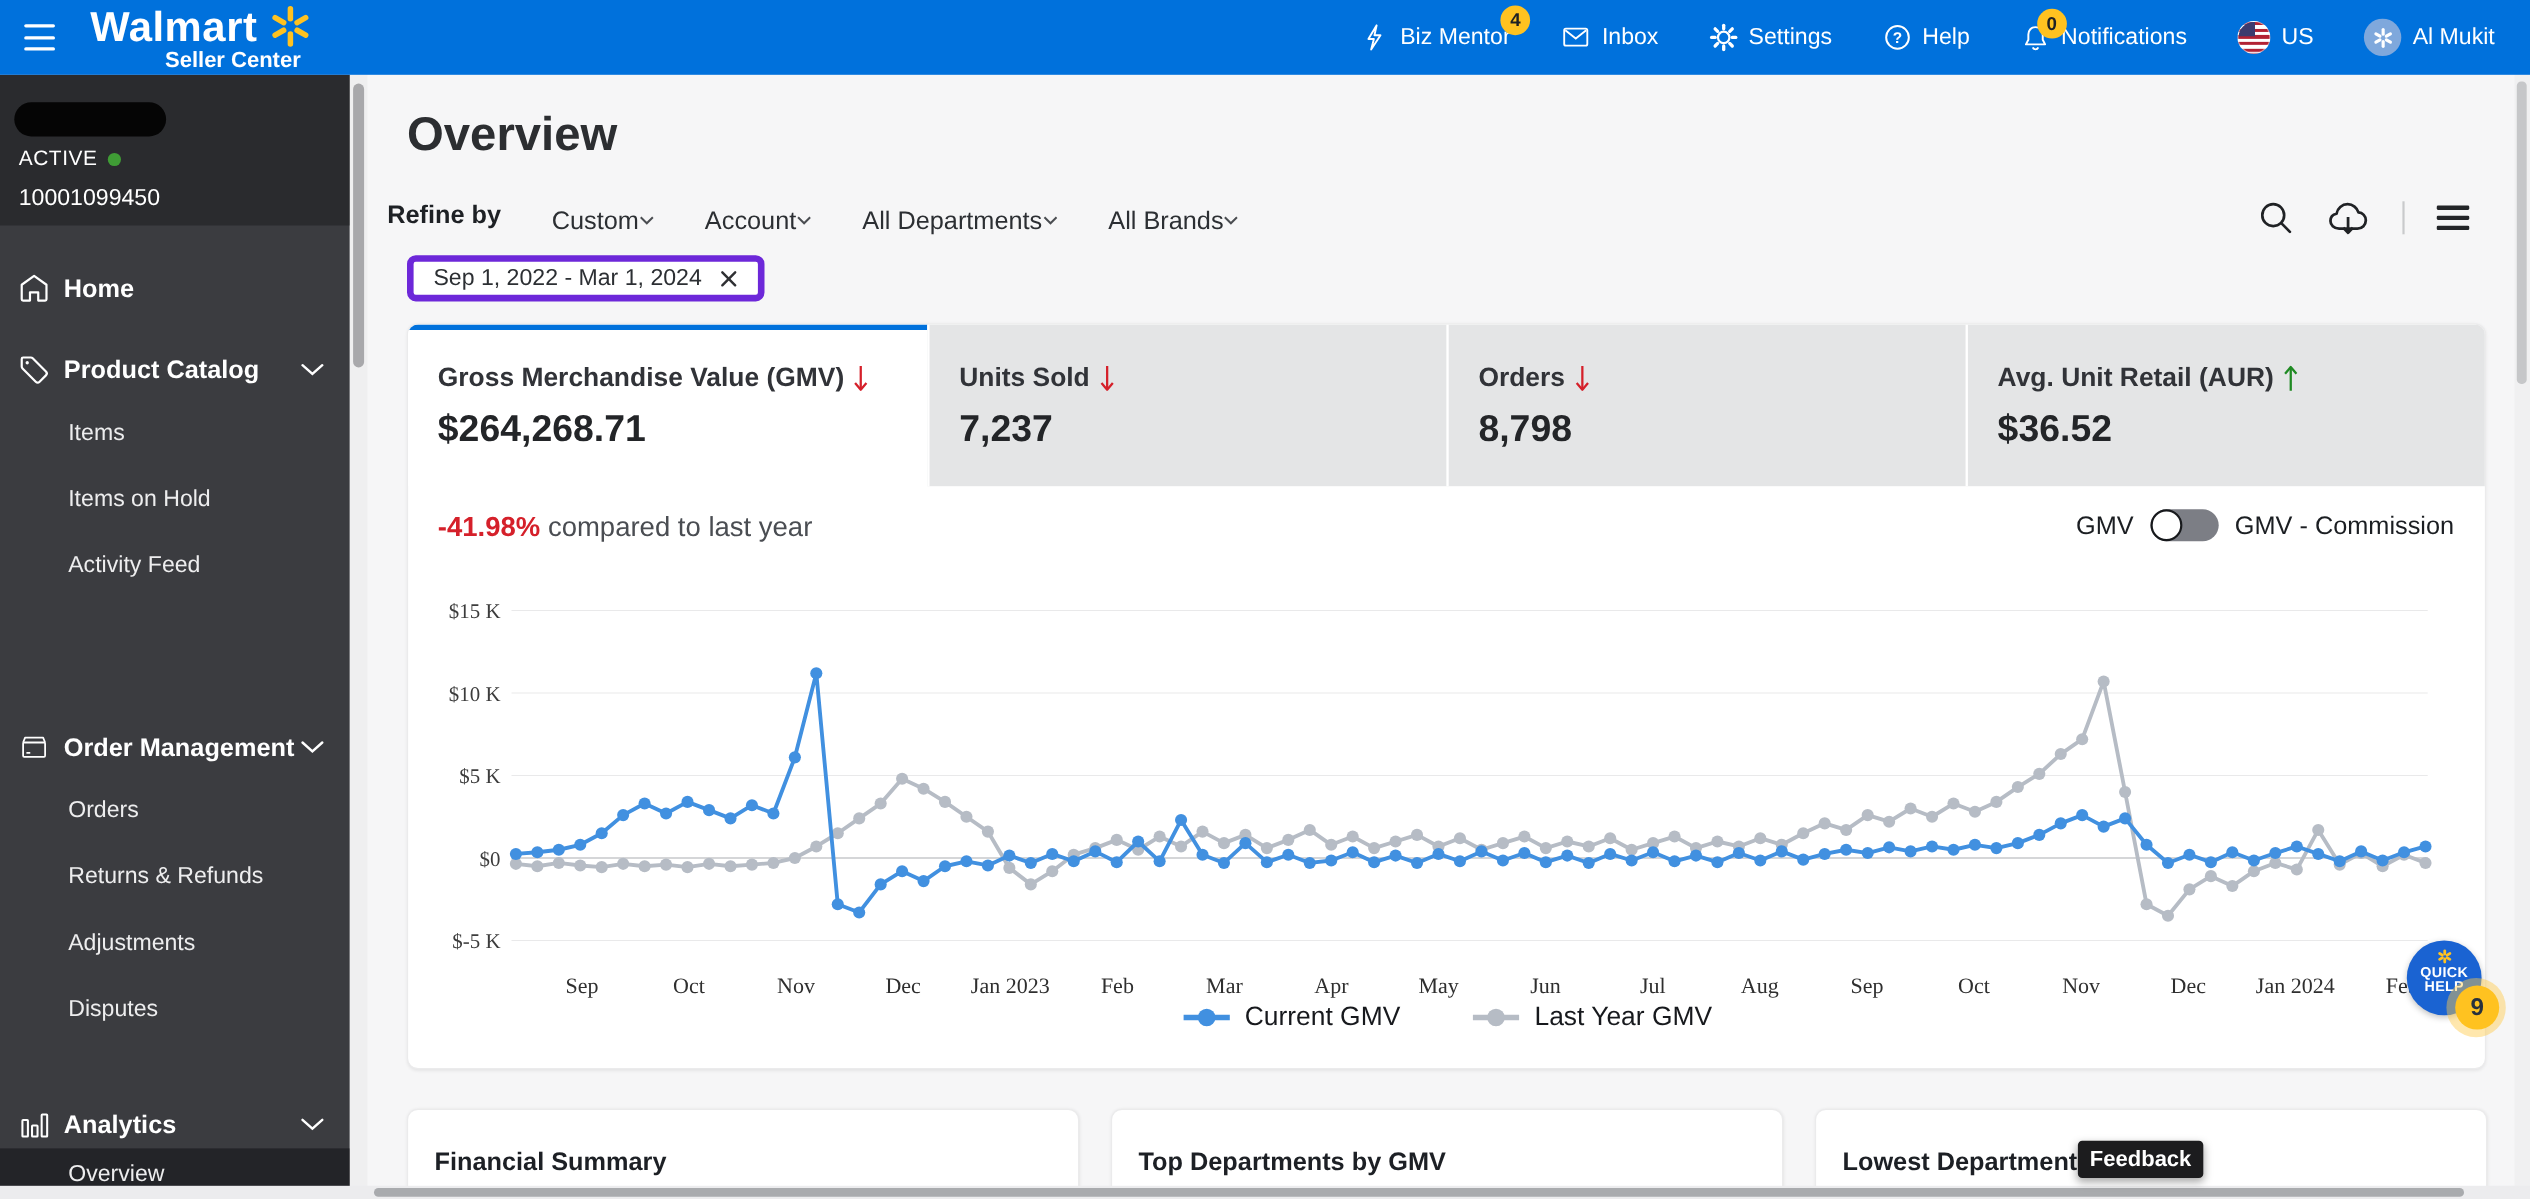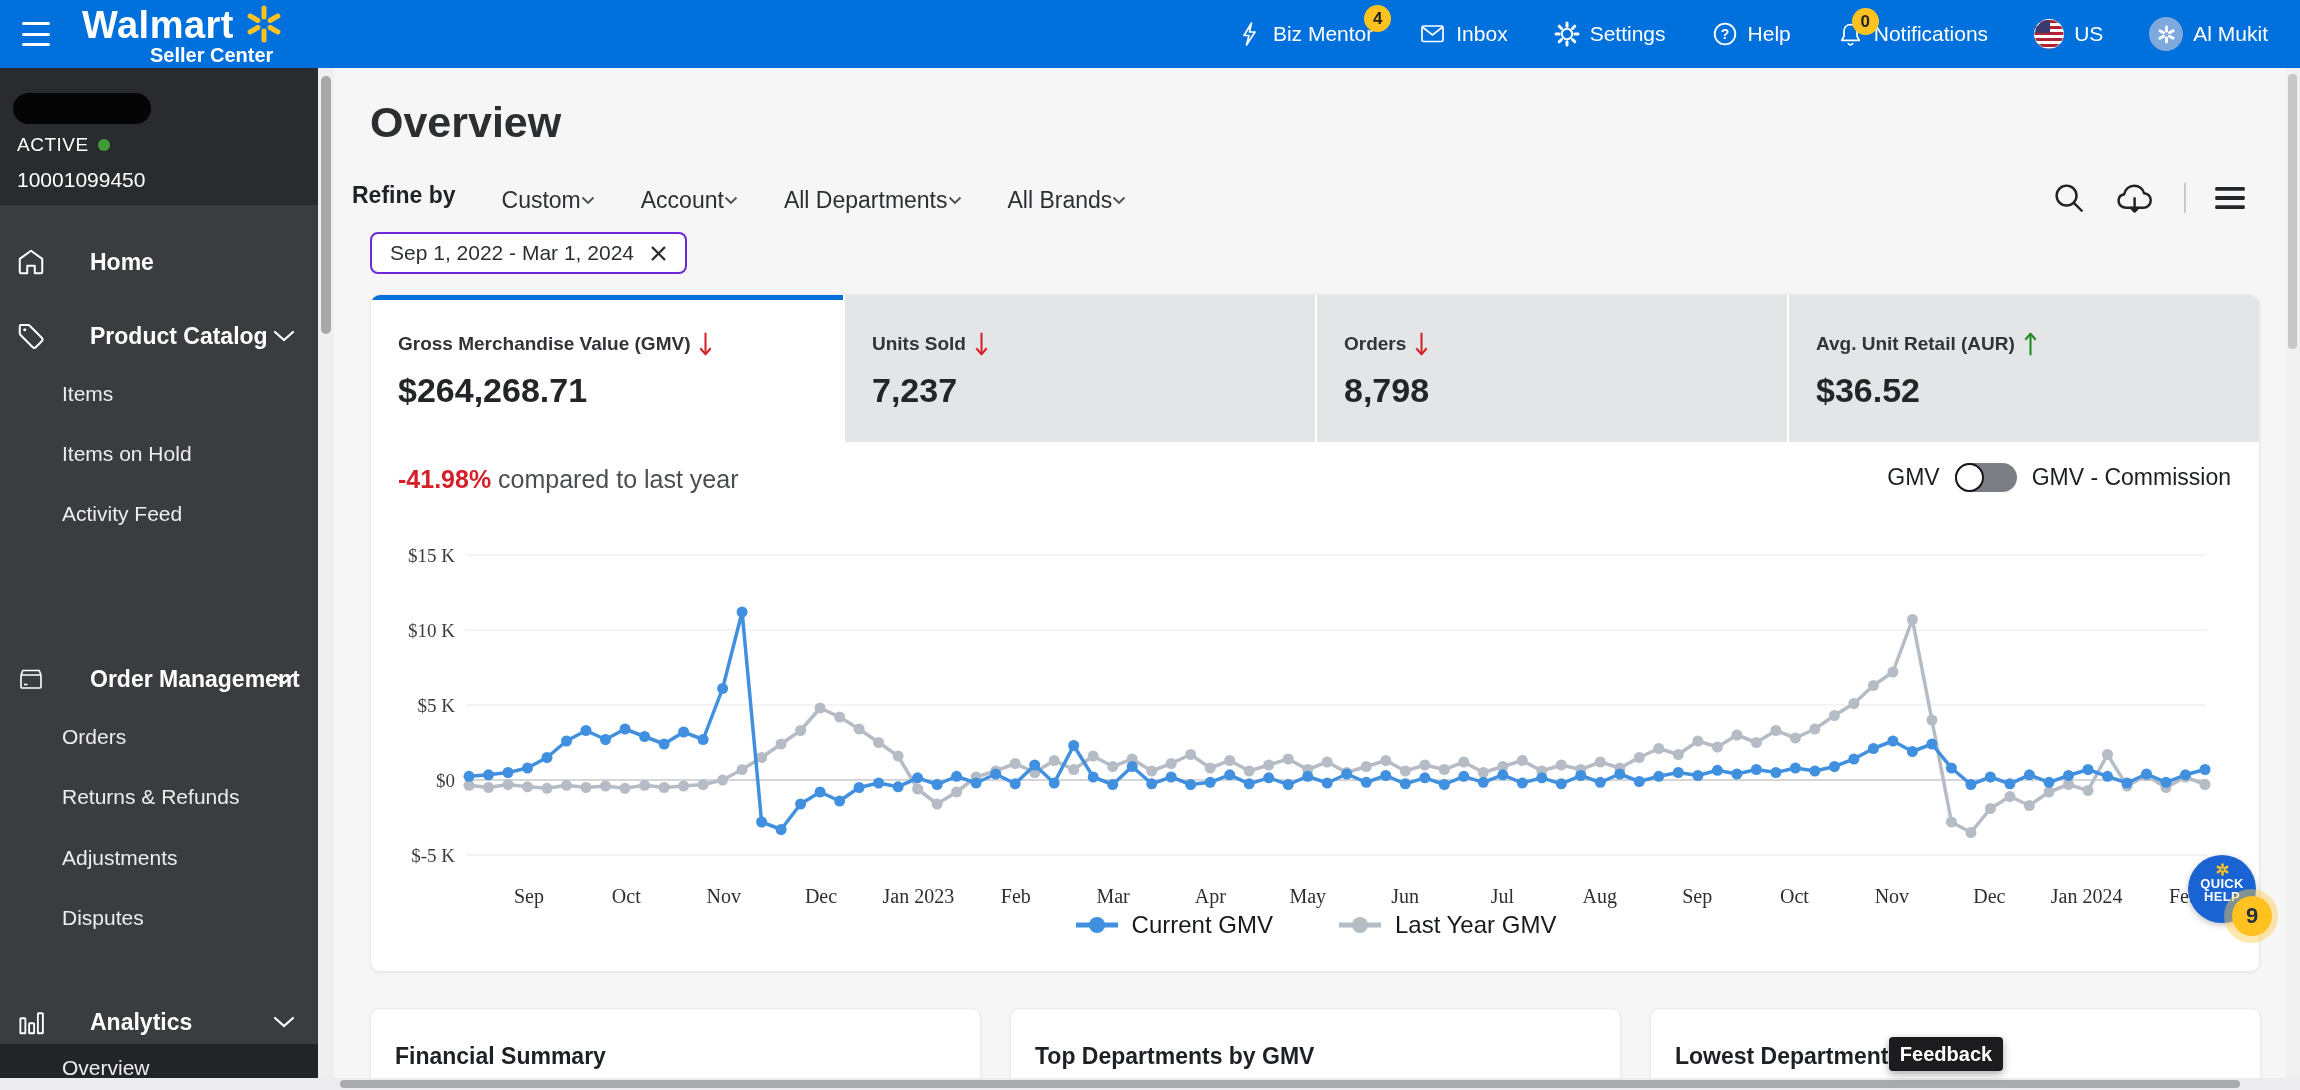--- a/index.html
+++ b/index.html
@@ -25,21 +25,21 @@
   .flag::after { content:""; position:absolute; left:0; top:0; width:15px; height:13px; background:#3c3b6e; }
   .avatar { width:34px; height:34px; border-radius:50%; background:#7fa8dc; display:flex; align-items:center; justify-content:center; }
 
   
   .sidebar { position:absolute; left:0; top:68px; width:318px; height:1022px; background:#3b3c40; color:#fff; z-index:3; }
   .seller-block { position:absolute; left:0; top:0; width:318px; height:137px; background:#2a2b2e; }
   .redact { position:absolute; left:13px; top:25px; width:138px; height:31px; background:#050505; border-radius:16px; }
   .seller-status { position:absolute; left:17px; top:66px; font-size:19px; letter-spacing:.5px; display:flex; align-items:center; gap:9px; }
   .status-dot { width:12px; height:12px; border-radius:50%; background:#3f9c35; }
   .seller-id { position:absolute; left:17px; top:100px; font-size:21px; }
-  .nav-row { position:absolute; left:0; width:318px; height:40px; display:flex; align-items:center; cursor:pointer;gap:32px; }
+  .nav-row { position:absolute; left:0; width:318px; height:40px; display:flex; align-items:center; cursor:pointer; }
   .nav-row .nico { margin-left:16px; width:30px; display:flex; }
   .nav-row .nlbl { margin-left:12px; font-size:23px; font-weight:700; }
   .nav-sub { position:absolute; left:0; width:318px; height:36px; display:flex; align-items:center; cursor:pointer; }
   .nav-sub span { margin-left:62px; font-size:21px; color:#ededee; }
   .chev { position:absolute; right:22px; }
   .sel-strip { position:absolute; left:0; top:976px; width:318px; height:46px; background:#232428; }
   .sel-strip span { position:absolute; left:62px; top:12px; font-size:21px; color:#ededee; }
 
   
   .v-scroll { position:absolute; left:318px; top:68px; width:16px; height:1022px; background:#efeff0; z-index:4; }
@@ -49,29 +49,29 @@
   .h-scroll { position:absolute; left:0; top:1078px; width:2300px; height:12px; background:#ececee; z-index:7; }
   .h-scroll .thumb { position:absolute; left:340px; top:2px; width:1900px; height:8px; background:#a9abae; border-radius:4px; }
 
   
   .page-title { position:absolute; left:370px; top:98px; font-size:43px; font-weight:800; color:#2c2e31; }
   .refine-row { position:absolute; left:352px; top:182px; height:36px; display:flex; gap:46px; }
   .refine-label { font-size:23px; font-weight:800; color:#1e2125; }
   .filter { display:flex; align-items:center; gap:0; font-size:23px; color:#2c2f33; cursor:pointer; }
   .tool-icons { position:absolute; left:2052px; top:176px; height:44px; display:flex; align-items:center; gap:28px; }
   .tool-icons .vdiv { width:2px; height:30px; background:#c9cacc; }
-  .date-chip { position:absolute; left:370px; top:232px; height:42px; background:#fff; border:2px solid #6d28d9; border-radius:8px; display:flex; align-items:center; gap:16px; padding:0 18px; font-size:21px; font-weight:500; color:#2c2f33; cursor:pointer; }
+  .date-chip { position:absolute; left:370px; top:232px; height:42px; background:#fff; border:6px solid #6d28d9; border-radius:8px; display:flex; align-items:center; gap:16px; padding:0 18px; font-size:21px; font-weight:500; color:#2c2f33; cursor:pointer; }
 
   
   .panel { position:absolute; left:370px; top:294px; width:1890px; height:678px; background:#fff; border:1px solid #ebebec; border-radius:10px; box-shadow:0 1px 3px rgba(0,0,0,.07); overflow:hidden; }
   .tabs { display:flex; height:147px; }
   .tab { flex:1 1 25%; background:#e4e5e6; padding:34px 0 0 27px; cursor:pointer; position:relative; }
   .tab + .tab { border-left:2px solid #fff; }
   .tab.active { background:#fff; border-top:5px solid #0071dc; padding-top:29px; border-left:none; }
-  .tab-label { display:flex; align-items:center; gap:8px; font-size:19px; font-weight:700; color:#313338; }
+  .tab-label { display:flex; align-items:center; gap:8px; font-size:24px; font-weight:700; color:#313338; }
   .tab-value { margin-top:12px; font-size:34px; font-weight:800; color:#232528; }
   .compare { position:absolute; left:27px; top:170px; font-size:25px; color:#4a4d52; }
   .compare .pct { color:#d5202a; font-weight:800; }
   .toggle-row { position:absolute; right:28px; top:168px; display:flex; align-items:center; gap:15px; font-size:23px; color:#1b1e22; }
   .switch { width:62px; height:29px; border-radius:15px; background:#7c7e85; position:relative; cursor:pointer; }
   .knob { position:absolute; left:0px; top:-0.5px; width:29px; height:29px; border-radius:50%; background:#fff; border:2.5px solid #17191c; }
   #chart-svg { position:absolute; left:24px; top:236px; }
   .ytick { font-family:"Liberation Serif",serif; font-size:19px; fill:#3c3c3c; }
   .xtick { font-family:"Liberation Serif",serif; font-size:20px; fill:#2f2f2f; }
   .legend { position:absolute; left:0; top:616px; width:100%; display:flex; justify-content:center; gap:64px; }

